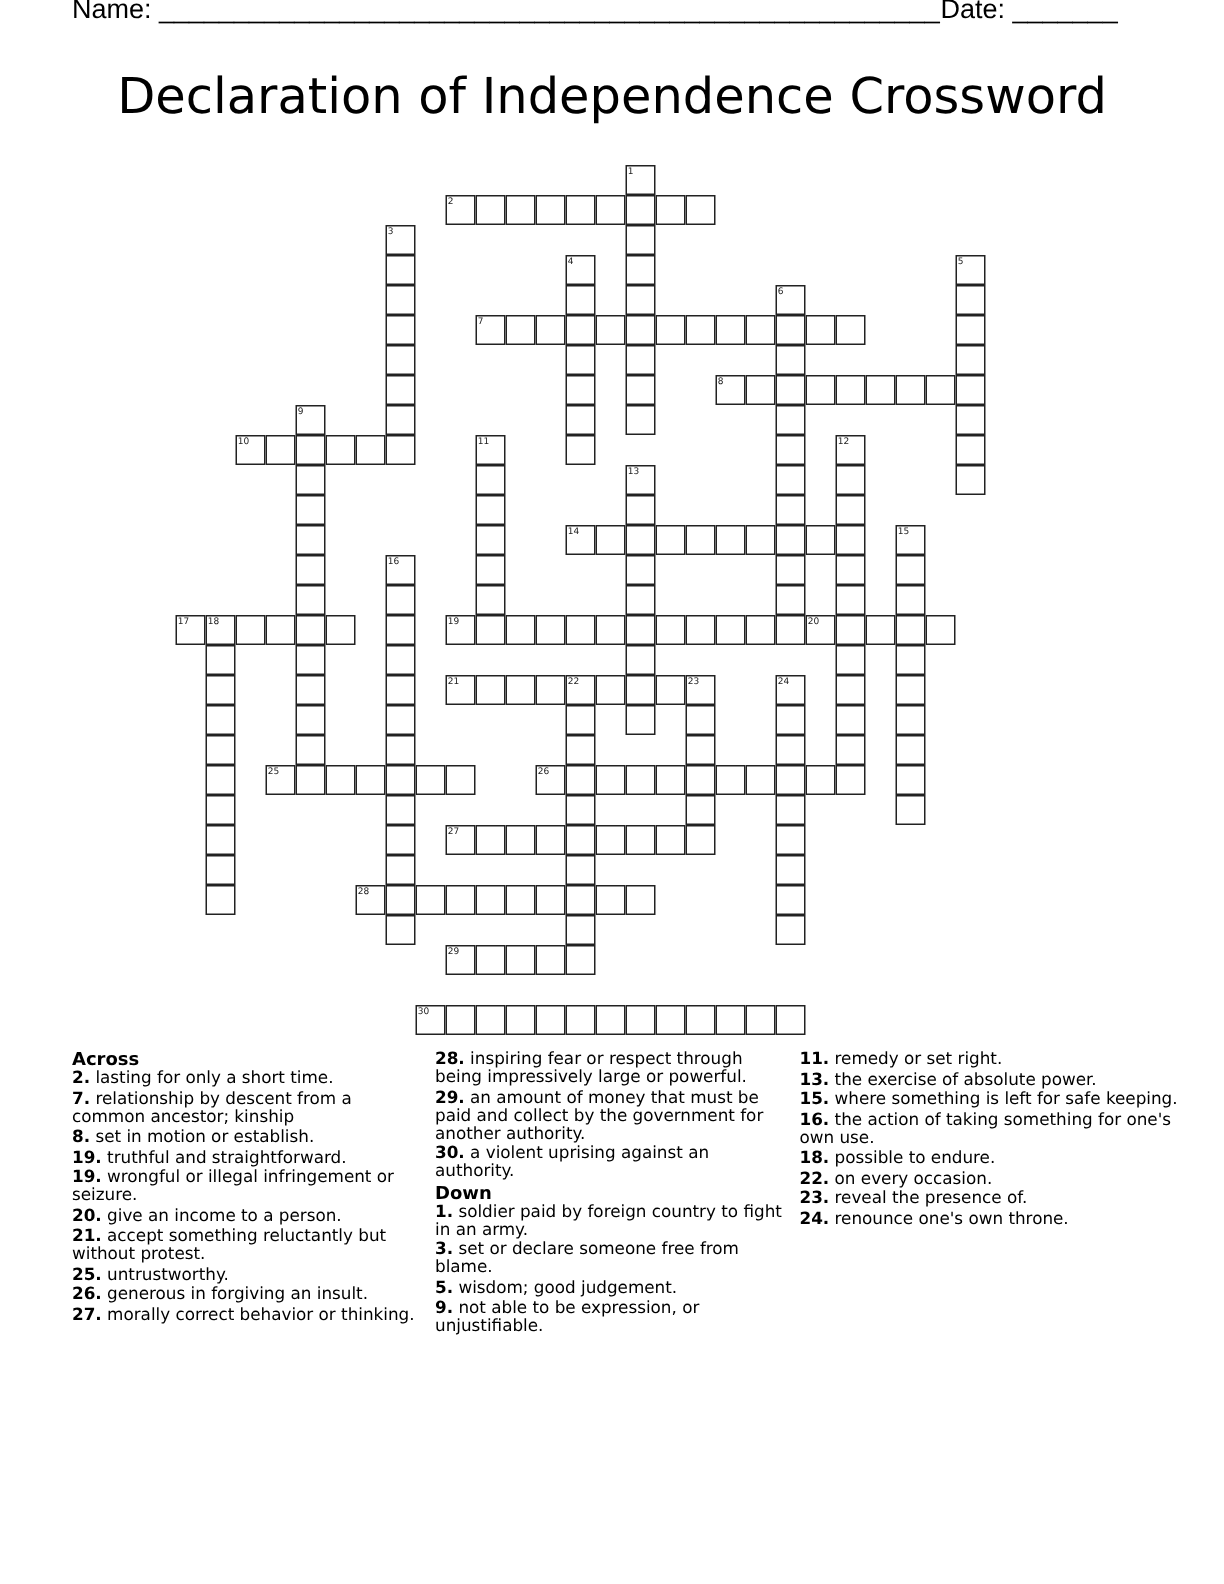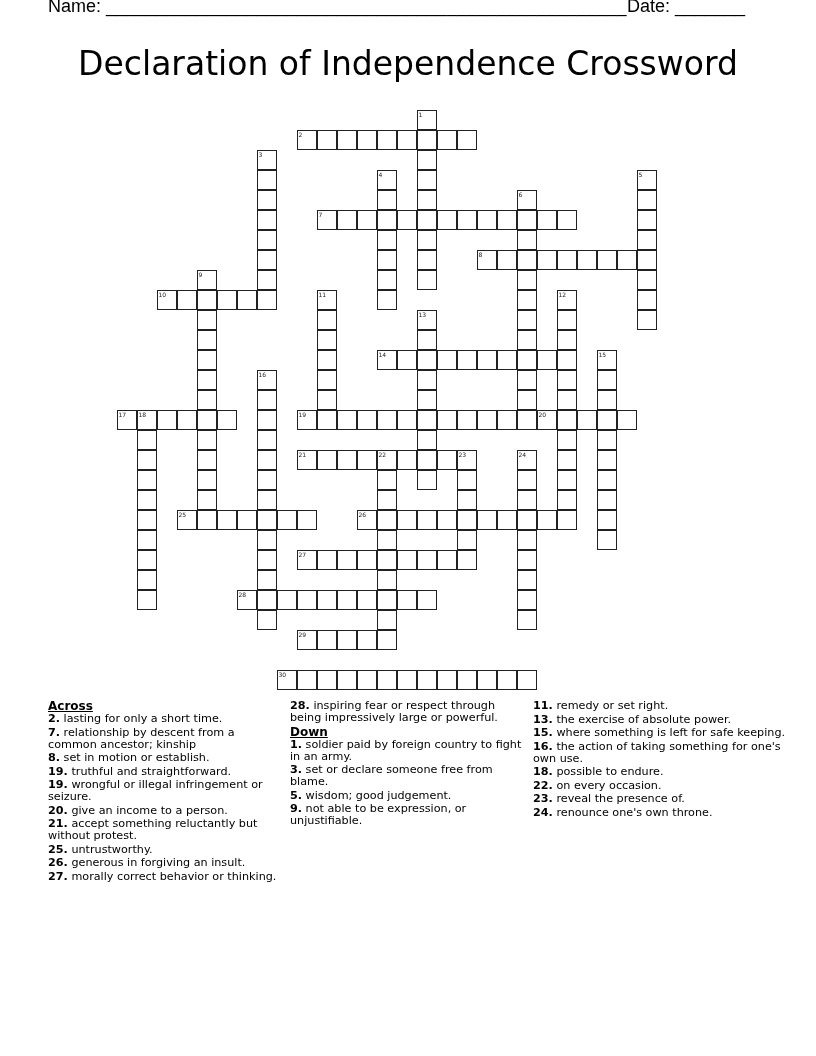--- a/index.html
+++ b/index.html
@@ -3,21 +3,21 @@
 <meta charset="utf-8">
 <style>
   html, body { margin: 0; padding: 0; background: #ffffff; }
   body { width: 816px; height: 1056px; position: relative; overflow: hidden; font-family: "DejaVu Sans", sans-serif; color: #000; }
   .header-line { position: absolute; top: -4px; font-family: "Liberation Sans", sans-serif; font-size: 18px; color: #000; white-space: pre; }
   .title { position: absolute; top: 44px; left: 0; width: 816px; text-align: center; font-family: "DejaVu Sans", sans-serif; font-size: 33px; color: #000; }
   .grid { position: absolute; left: 117px; top: 110px; width: 540px; height: 580px; }
   .cell { position: absolute; width: 20px; height: 20px; box-sizing: border-box; border: 1px solid #222; background: #fff; margin-left: -0.5px; margin-top: -0.5px; }
   .cell .num { position: absolute; left: 1px; top: 0px; font-family: "DejaVu Sans", sans-serif; font-size: 6px; line-height: 7px; color: #222; }
   .clues { position: absolute; top: 700px; font-family: "DejaVu Sans", sans-serif; font-size: 11.2px; line-height: 12px; color: #000; }
-  .clues .heading { font-weight: bold; text-decoration: underline; font-size: 12px; margin-bottom: 1px; }
+  .clues .heading { font-weight: bold; font-size: 12px; margin-bottom: 1px; }
   .clue { margin-bottom: 1.5px; }
   .clue b { font-weight: bold; }
 </style>
 </head>
 <body>
 
 <div class="header-line" style="left:48px;">Name: ____________________________________________________</div>
 <div class="header-line" style="left:627px;">Date: _______</div>
 
 <div class="title">Declaration of Independence Crossword</div>
@@ -342,20 +342,22 @@
       <div class="clue"><b>21.</b> <span>accept something reluctantly but without protest.</span></div>
       <div class="clue"><b>25.</b> <span>untrustworthy.</span></div>
       <div class="clue"><b>26.</b> <span>generous in forgiving an insult.</span></div>
       <div class="clue"><b>27.</b> <span>morally correct behavior or thinking.</span></div>
     </div>
 </div>
 
 <div class="clues" style="left:290px; width:238px;">
   <div id="col2a">
       <div class="clue"><b>28.</b> <span>inspiring fear or respect through being impressively large or powerful.</span></div>
+      <div class="clue"><b>29.</b> <span>an amount of money that must be paid and collect by the government for another authority.</span></div>
+      <div class="clue"><b>30.</b> <span>a violent uprising against an authority.</span></div>
     </div>
   <div class="heading">Down</div>
   <div id="col2b">
       <div class="clue"><b>1.</b> <span>soldier paid by foreign country to fight in an army.</span></div>
       <div class="clue"><b>3.</b> <span>set or declare someone free from blame.</span></div>
       <div class="clue"><b>5.</b> <span>wisdom; good judgement.</span></div>
       <div class="clue"><b>9.</b> <span>not able to be expression, or unjustifiable.</span></div>
     </div>
 </div>
 

